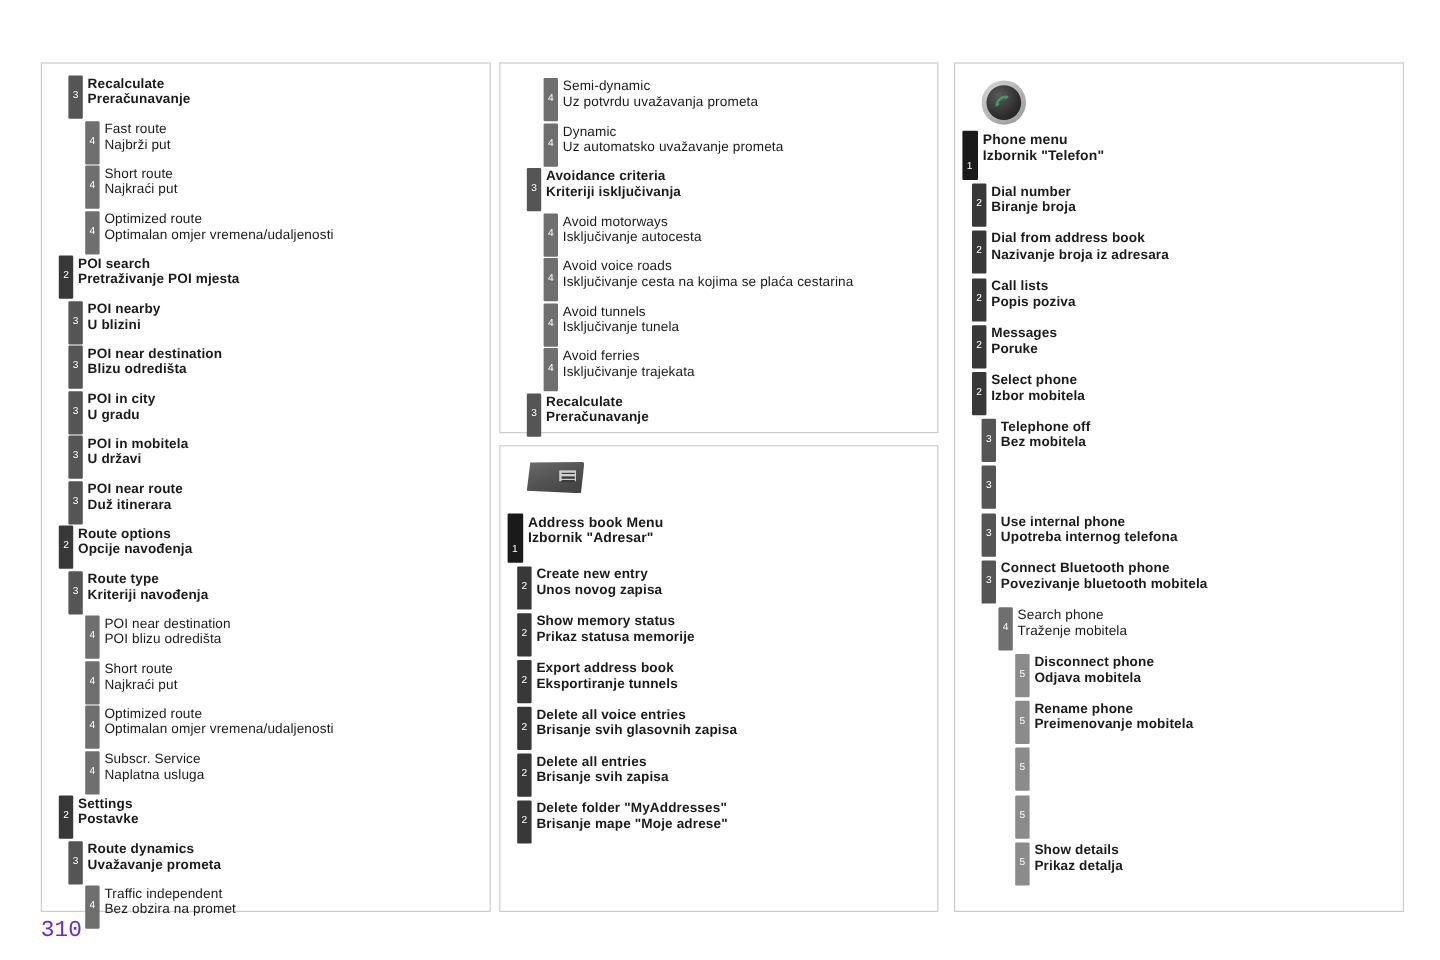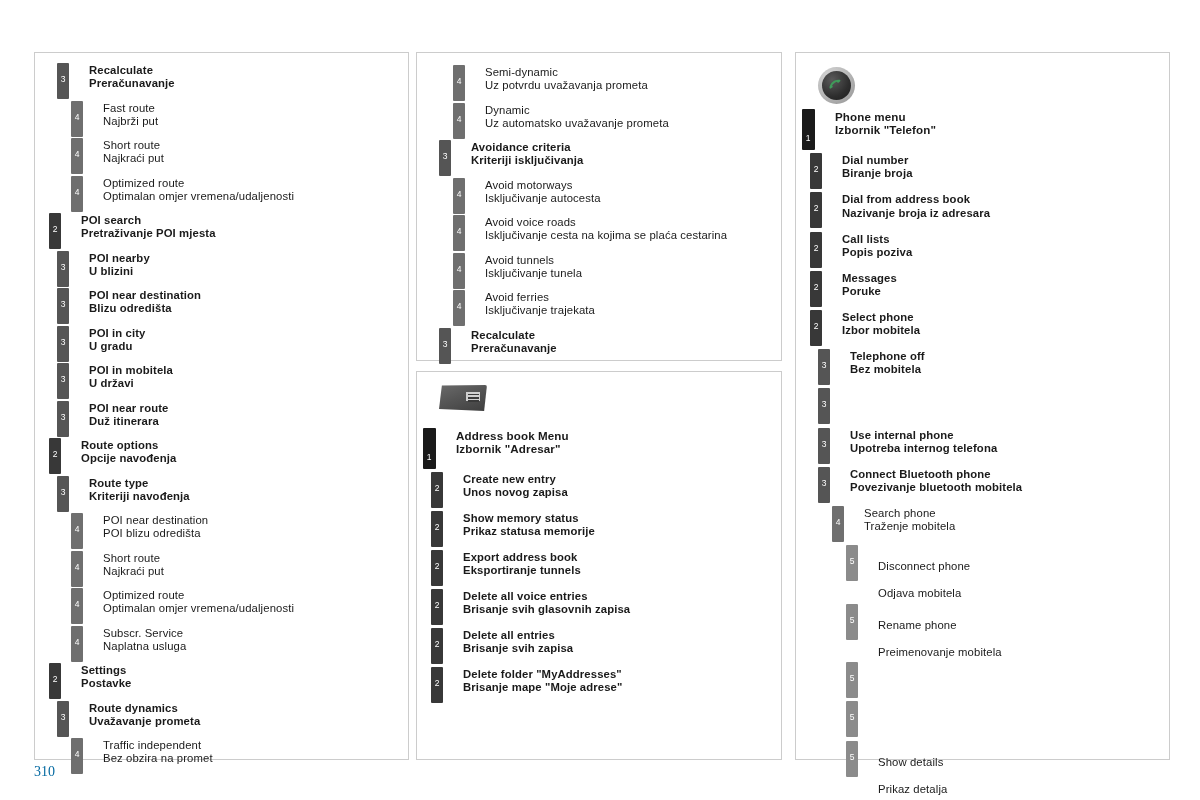--- a/index.html
+++ b/index.html
@@ -57,21 +57,21 @@
   }
   .bar .num {
     position: absolute;
     left: 0;
     width: 12px;
     text-align: center;
     font-size: 8.5px;
     color: #ffffff;
   }
   .labels {
-    padding-left: 20px;
+    padding-left: 4px;
     padding-top: 1px;
   }
   .en, .hr {
     white-space: nowrap;
     font-size: 11.3px;
     line-height: 13.2px;
     letter-spacing: 0.01em;
   }
 
   
@@ -86,21 +86,21 @@
   .lvl3 .bar { background: #555555; height: 36px; }
   .lvl3 .bar .num { top: 12px; }
   .lvl3 .en, .lvl3 .hr { font-weight: bold; }
 
   .lvl4 .bar { background: #6f6f6f; height: 36px; }
   .lvl4 .bar .num { top: 12px; }
   .lvl4 .en, .lvl4 .hr { font-weight: normal; }
 
   .lvl5 .bar { background: #8b8b8b; height: 36px; }
   .lvl5 .bar .num { top: 12px; }
-  .lvl5 .en, .lvl5 .hr { font-weight: normal; margin-top: 14px; }
+  .lvl5 .en, .lvl5 .hr { font-weight: bold; }
 
   
   .ind1 { margin-left: 6px; }
   .ind2 { margin-left: 14px; }
   .ind3 { margin-left: 22px; }
   .ind4 { margin-left: 36px; }
   .ind5 { margin-left: 50px; }
 
   
   .icon-wrap { position: relative; }
@@ -148,23 +148,23 @@
   }
 
   
   .icon-block { height: 56px; }
 
   
   .page-number {
     position: absolute;
     left: 34px;
     top: 764px;
-    font-size: 14px;
-    color: #0369a1;
-    font-family: Liberation Serif, serif;
+    font-size: 19px;
+    color: #6d28d9;
+    font-family: Liberation Mono, monospace;
   }
 
   .pad-top-left { padding: 10px 0 0 0; }
 </style>
 </head>
 <body style="background: rgb(255, 255, 255);">
 
 <div class="page">
 
   <div class="panel" id="panel-left" style="border-color: rgb(204, 204, 204);">

